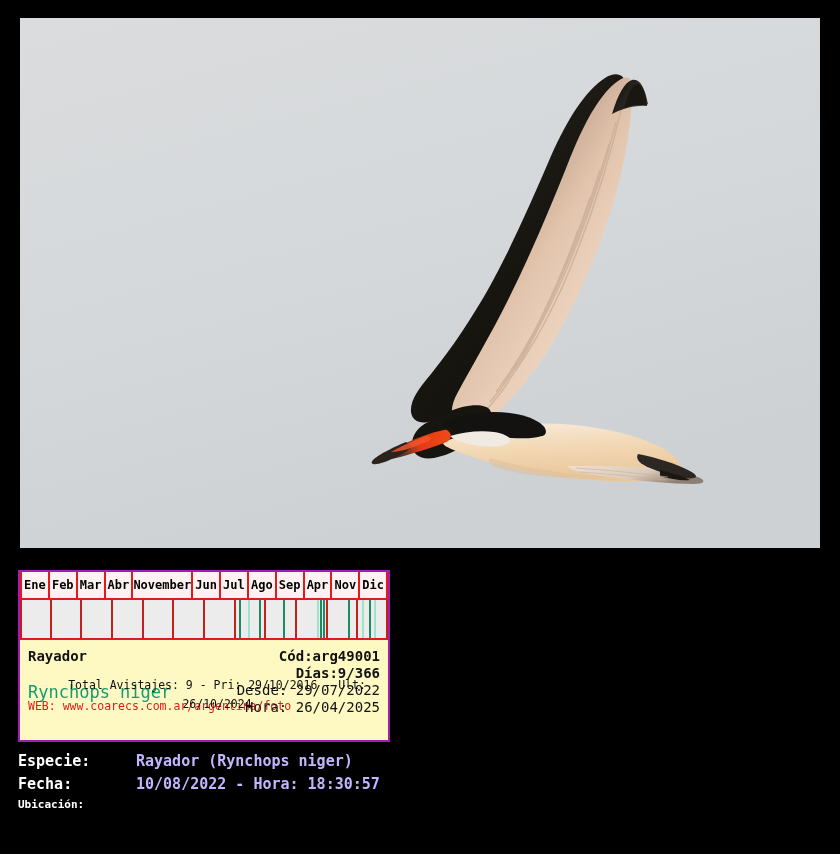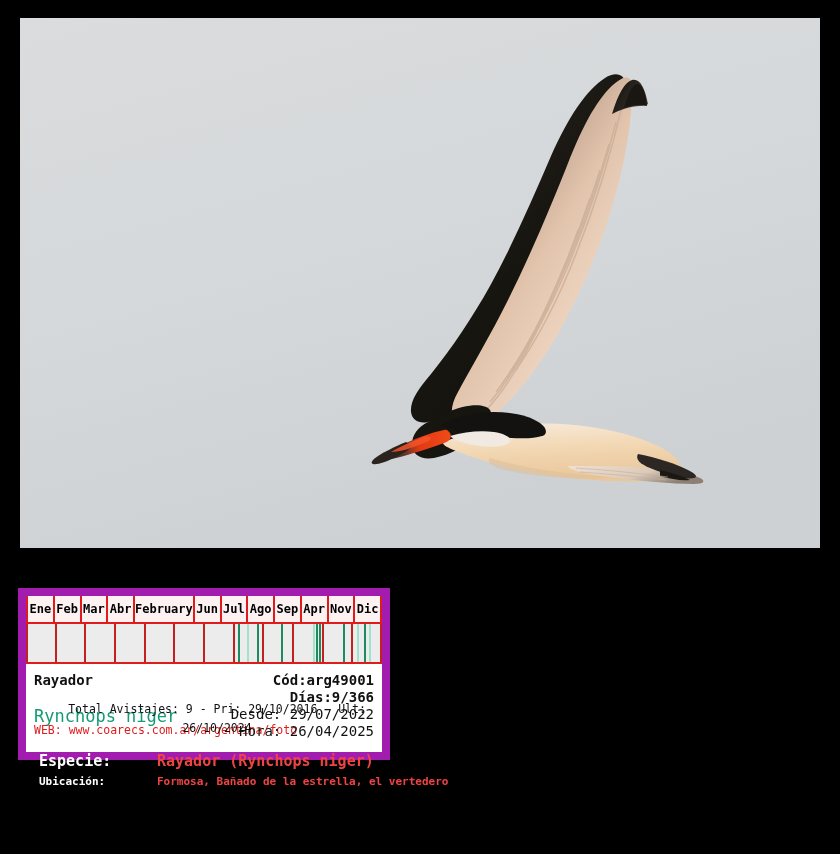--- a/index.html
+++ b/index.html
@@ -10,22 +10,22 @@
   
   #photo{
     position:absolute;left:20px;top:18px;width:800px;height:530px;
     background:linear-gradient(168deg,#d9dbdd 0%,#d6d8da 42%,#d3d6d8 72%,#cfd2d5 100%);
     overflow:hidden;
   }
   #photo svg{display:block;width:800px;height:530px;}
 
   
   #panel{
-    position:absolute;left:18px;top:588px;width:372px;height:172px;
-    background:#ffffff;border:8px solid #a21caf;box-sizing:border-box;
+    position:absolute;left:18px;top:570px;width:372px;height:172px;
+    background:#fef9c3;border:2px solid #a21caf;box-sizing:border-box;
   }
   #cal{position:relative;width:100%;height:72px;box-sizing:border-box;}
   .cal-header{
     display:flex;height:28px;background:#fdf1f1;
     border-bottom:2px solid #e01b1b;box-sizing:border-box;
   }
   .cal-header .mcell{
     flex:1 1 0;display:flex;align-items:center;justify-content:center;
     font-family:"DejaVu Sans Mono",monospace;font-size:12px;font-weight:bold;color:#000;
     border-right:2px solid #e01b1b;box-sizing:border-box;letter-spacing:0px;
@@ -52,26 +52,26 @@
   .t-sci{font-family:"DejaVu Sans Mono",monospace;font-size:17px;color:#159b73;}
   .t-web{font-family:"DejaVu Sans Mono",monospace;font-size:11.5px;color:#e01b1b;}
   .t-cod{font-family:"DejaVu Sans Mono",monospace;font-size:14px;font-weight:bold;color:#111;}
   .t-dias{font-family:"DejaVu Sans Mono",monospace;font-size:14px;font-weight:bold;color:#111;}
   .t-small{font-family:"DejaVu Sans Mono",monospace;font-size:14px;color:#111;}
   .t-total{font-family:"DejaVu Sans Mono",monospace;font-size:11.5px;color:#111;}
   #totalrow{position:absolute;left:0;right:0;bottom:4px;text-align:center;margin-left:26px;}
 
   
   #caption{position:absolute;left:18px;top:752px;width:810px;color:#fff;}
-  .cap-line{position:relative;height:23px;white-space:pre;margin-left:21px;}
+  .cap-line{position:relative;height:23px;white-space:pre;}
   .cap-line.small{height:17px;}
   .cap-k{position:absolute;left:0;top:0;font-family:"DejaVu Sans Mono",monospace;
         font-size:15px;font-weight:bold;color:#fff;white-space:pre;}
   .cap-v{position:absolute;left:118px;top:0;font-family:"DejaVu Sans Mono",monospace;
-        font-size:15px;font-weight:bold;color:#ef4444;white-space:pre;text-align:right;}
+        font-size:15px;font-weight:bold;color:#c4b5fd;white-space:pre;text-align:right;}
   .cap-line.small .cap-k,.cap-line.small .cap-v{font-size:11px;}
 </style>
 </head>
 <body>
 
 <div id="root">
 
   <div id="photo">
     <svg viewBox="0 0 800 530" xmlns="http://www.w3.org/2000/svg">
       <defs>
@@ -185,21 +185,21 @@
   </div>
 
   <div id="panel">
 
     <div id="cal">
       <div class="cal-header" id="cal-header">
           <div class="mcell">Ene</div>
           <div class="mcell">Feb</div>
           <div class="mcell">Mar</div>
           <div class="mcell">Abr</div>
-          <div class="mcell">February</div>
+          <div class="mcell">November</div>
           <div class="mcell">Jun</div>
           <div class="mcell">Jul</div>
           <div class="mcell">Ago</div>
           <div class="mcell">Sep</div>
           <div class="mcell">Apr</div>
           <div class="mcell">Nov</div>
           <div class="mcell">Dic</div>
         </div>
       <div class="cal-body" id="cal-body">
           <div class="msep" style="left: 0px;"></div>
@@ -249,19 +249,22 @@
         <span class="t-total">Total Avistajes: 9 - Pri: 29/10/2016 - Ult: 26/10/2024</span>
       </div>
     </div>
   </div>
 
   <div id="caption">
     <div class="cap-line">
       <span class="cap-k">Especie:</span>
       <span class="cap-v">Rayador (Rynchops niger)</span>
     </div>
+    <div class="cap-line">
+      <span class="cap-k">Fecha:</span>
+      <span class="cap-v">10/08/2022 - Hora: 18:30:57</span>
+    </div>
     <div class="cap-line small">
       <span class="cap-k">Ubicación:</span>
-      <span class="cap-v">Formosa, Bañado de la estrella, el vertedero</span>
     </div>
   </div>
 
 </div>
 
 </body></html>

